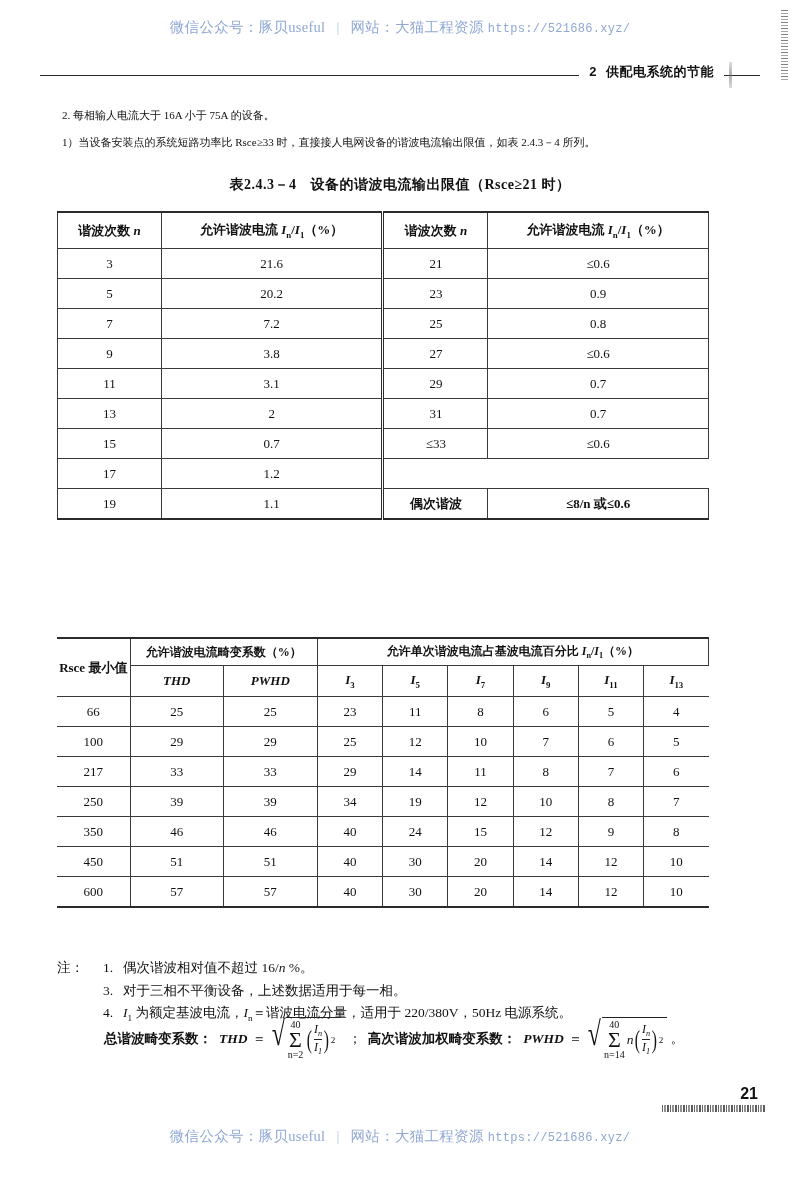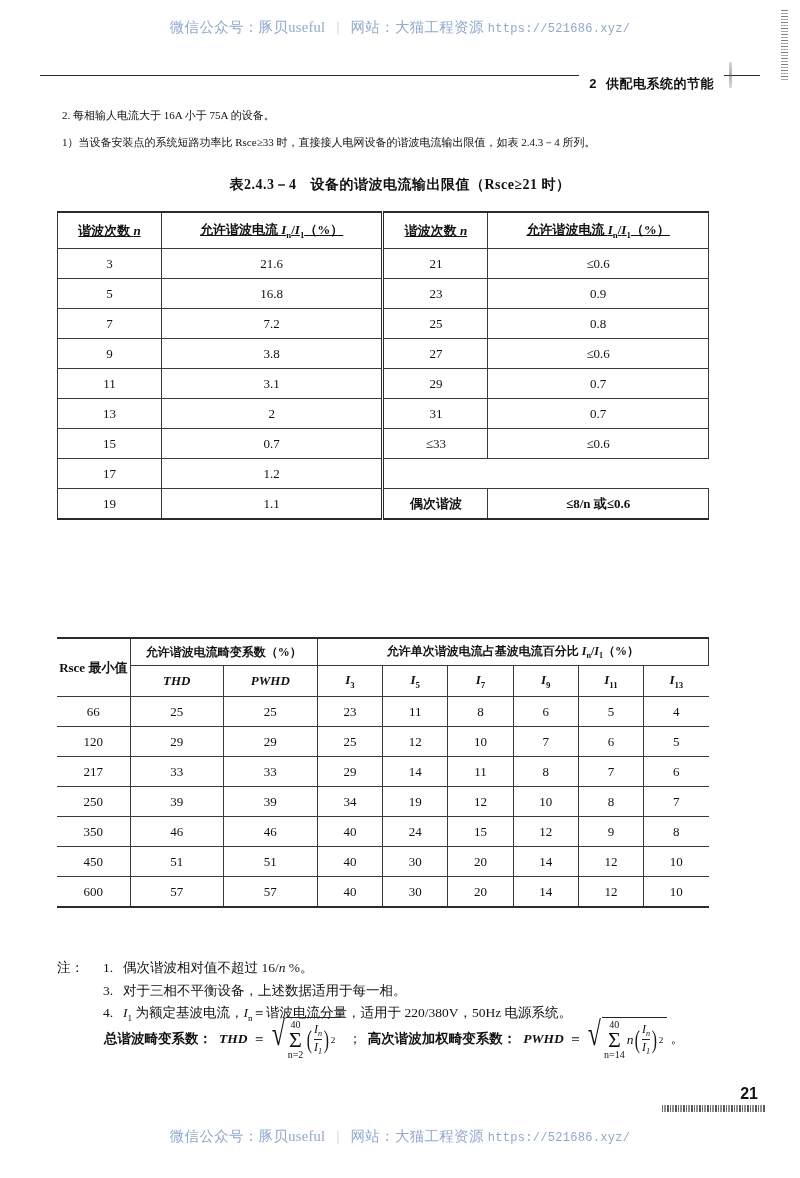--- a/index.html
+++ b/index.html
@@ -43,21 +43,21 @@
   .runhead .rule {
     position: absolute;
     top: 15px;
     left: 0;
     width: 720px;
     height: 1px;
     background: #2b2b2b;
   }
   .runhead .label {
     position: absolute;
-    top: 15px;
+    top: 3px;
     right: 36px;
     background: #ffffff;
     padding: 0 10px;
     font-weight: bold;
     font-size: 13px;
     font-family: "Liberation Sans", "DejaVu Sans", sans-serif;
     letter-spacing: 0.5px;
     white-space: nowrap;
   }
   .runhead .label .num { margin-right: 9px; }
@@ -109,21 +109,21 @@
     font-weight: normal;
     padding: 0;
   }
   table.grid th { font-weight: bold; }
 
   #table-harmonic {
     top: 211px;
     left: 57px;
     width: 652px;
   }
-  #table-harmonic th { height: 35px; font-size: 13px; text-decoration: underline; }
+  #table-harmonic th { height: 35px; font-size: 13px; }
   #table-harmonic td { height: 29px; }
   #table-harmonic .c-ord { width: 104px; }
   #table-harmonic .c-val { width: 222px; }
   #table-harmonic .thickmid { border-left: 3px double #2b2b2b; }
   #table-harmonic .blank { border-left: 3px double #2b2b2b; border-right: none; }
   #table-harmonic .blank2 { border: none; }
   #table-harmonic tr.top th { border-top: 2px solid #2b2b2b; }
   #table-harmonic tr.last td { border-bottom: 2px solid #2b2b2b; }
 
   
@@ -280,21 +280,21 @@
     <th class="c-val">允许谐波电流 <span class="ital">I</span><sub>n</sub>/<span class="ital">I</span><sub>1</sub>（%）</th>
   </tr>
   <tr>
     <td>3</td>
     <td>21.6</td>
     <td class="thickmid">21</td>
     <td>≤0.6</td>
   </tr>
   <tr>
     <td>5</td>
-    <td>16.8</td>
+    <td>20.2</td>
     <td class="thickmid">23</td>
     <td>0.9</td>
   </tr>
   <tr>
     <td>7</td>
     <td>7.2</td>
     <td class="thickmid">25</td>
     <td>0.8</td>
   </tr>
   <tr>
@@ -358,21 +358,21 @@
     <td>25</td>
     <td>25</td>
     <td>23</td>
     <td>11</td>
     <td>8</td>
     <td>6</td>
     <td>5</td>
     <td class="nb-right">4</td>
   </tr>
   <tr>
-    <td class="nb-left">120</td>
+    <td class="nb-left">100</td>
     <td>29</td>
     <td>29</td>
     <td>25</td>
     <td>12</td>
     <td>10</td>
     <td>7</td>
     <td>6</td>
     <td class="nb-right">5</td>
   </tr>
   <tr>

